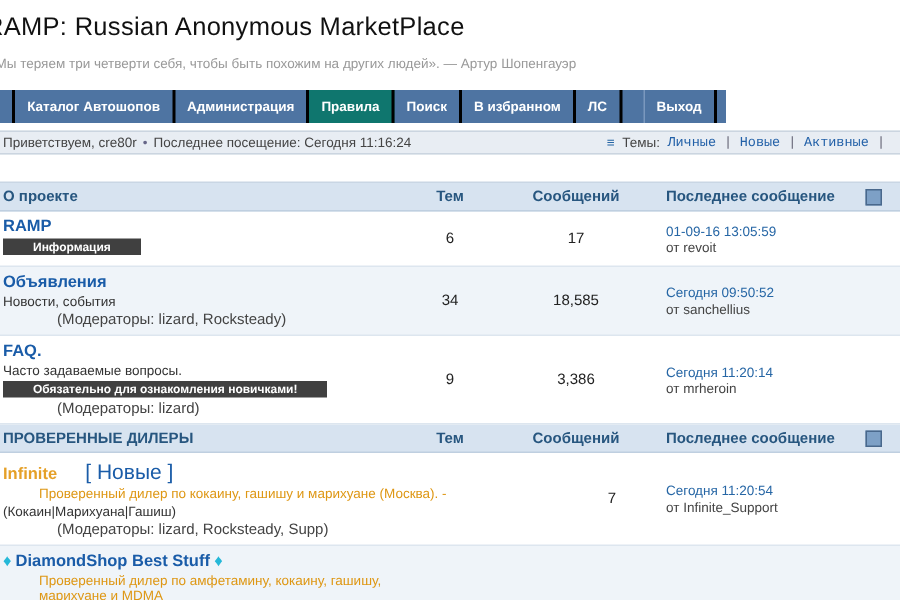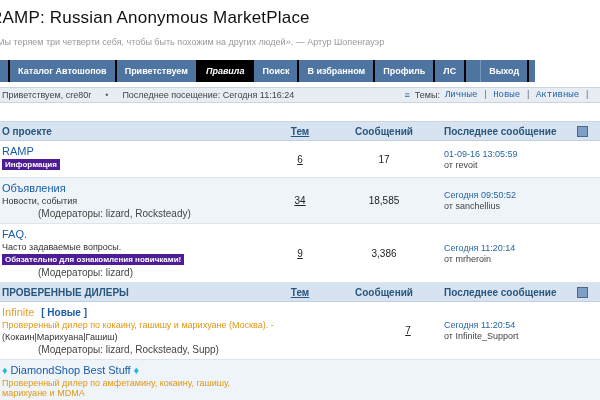--- a/index.html
+++ b/index.html
@@ -9,77 +9,76 @@
   }
   .page{width:620px;margin-left:-12px;}
 
   .site-title{padding:8px 0 0 2px;font-size:17px;color:#111;letter-spacing:.2px;}
   .site-quote{margin-top:9px;padding-left:4px;font-size:9px;color:#999;}
 
   .navbar{display:inline-flex;margin-top:13px;background:#4E74A2;height:22px;padding-right:6px;}
   .navbtn{display:flex;align-items:center;padding:0 8px;color:#fff;font-weight:bold;
           font-size:9px;border-right:2px solid #000000;cursor:pointer;white-space:nowrap;}
   .navbtn.first{margin-left:-26px;}
-  .navbtn.active{background:#000000;font-style:italic;}
+  .navbtn.active{background:#0f766e;}
   .navbtn.logout{margin-left:14px;border-left:1px solid #7A98BE;}
 
   .statusbar{margin-top:5px;background:#E8EDF3;border-top:1px solid #CBD5E0;border-bottom:1px solid #CBD5E0;
              height:14px;display:flex;align-items:center;font-size:9px;color:#444;padding:0 18px 0 14px;}
-  .status-left{flex:1;display:flex;gap:14px;white-space:nowrap;}
+  .status-left{flex:1;display:flex;gap:4px;white-space:nowrap;}
   .status-right{display:flex;gap:5px;align-items:center;white-space:nowrap;}
   .dot{color:#668;}
   .list-icon{color:#2666A5;font-weight:bold;}
   a.slink{color:#2361A8;text-decoration:none;cursor:pointer;font-family:Liberation Mono, monospace;}
   .topic-link::after{content:" |";color:#667;}
 
   .forumtable{margin-top:18px;border-top:1px solid #C9D6E4;}
   .row{display:flex;border-bottom:1px solid #DDE6EF;}
   .sec{background:#D7E3F0;color:#27567F;font-weight:bold;height:18px;font-size:10px;border-bottom:1px solid #BFCFE0;}
   .sec .c-name{display:flex;align-items:center;padding-top:0;padding-bottom:0;}
   .sec-col{font-size:10px;}
   .sec-last{width:158px;display:flex;align-items:center;justify-content:space-between;padding:0 6px;}
   .collapse-icon{width:9px;height:9px;background:#7DA0C6;border:1px solid #49688C;margin-right:14px;cursor:pointer;}
 
   .c-name{flex:1;padding:4px 6px 4px 14px;min-width:0;}
-  .c-topics{width:60px;display:flex;align-items:center;justify-content:center;text-decoration:underline;}
+  .c-topics{width:60px;display:flex;align-items:center;justify-content:center;}
   .c-posts{width:108px;display:flex;align-items:center;justify-content:center;}
   .c-last{width:158px;padding:4px 6px;font-size:9px;}
   .frow .c-last{display:flex;flex-direction:column;justify-content:center;}
   .frow.alt{background:#EFF4F9;}
   .h36{min-height:36px;} .h42{min-height:42px;} .h46{min-height:46px;} .h52{min-height:52px;} .h92{min-height:92px;}
 
-  .forum-link{font-size:11px;font-weight:normal;color:#1A5CA8;text-decoration:none;cursor:pointer;}
+  .forum-link{font-size:11px;font-weight:bold;color:#1A5CA8;text-decoration:none;cursor:pointer;}
   .forum-link.orange{color:#E5A028;}
-  .suffix-link{font-size:10px;font-weight:bold;color:#1A5CA8;text-decoration:none;margin-left:4px;cursor:pointer;}
+  .suffix-link{font-size:14px;font-weight:normal;color:#1A5CA8;text-decoration:none;margin-left:16px;cursor:pointer;}
   .diamond{color:#25B8D8;font-size:11px;font-weight:bold;}
   .desc{font-size:9px;color:#333;margin-top:2px;}
-  .desc-orange{color:#DE9714;}
+  .desc-orange{color:#DE9714;margin-left:24px;}
   .mods{font-size:10px;color:#444;margin-top:2px;margin-left:36px;}
-  .badge-red{display:inline-block;background:#4c1d95;color:#fff;font-size:8px;font-weight:bold;
-             padding:1px 3px;margin-top:2px;}
+  .badge-red{display:inline-block;background:#404040;color:#fff;font-size:8px;font-weight:bold;
+             padding:1px 20px;margin-top:2px;}
   .num{font-size:10px;color:#222;}
   .time-link{color:#2666A5;font-size:9px;text-decoration:none;display:block;cursor:pointer;}
   .by{color:#444;margin-top:1px;}
 </style>
 </head>
 <body>
 
 <div class="page">
 
   <div class="site-title">RAMP: Russian Anonymous MarketPlace</div>
   <div class="site-quote">«Мы теряем три четверти себя, чтобы быть похожим на других людей». — Артур Шопенгауэр</div>
 
   <div class="navbar">
     <div class="navbtn first">Форум</div>
     <div class="navbtn">Каталог Автошопов</div>
-    <div class="navbtn">Приветствуем</div>
+    <div class="navbtn">Администрация</div>
     <div class="navbtn active">Правила</div>
     <div class="navbtn">Поиск</div>
     <div class="navbtn">В избранном</div>
-    <div class="navbtn">Профиль</div>
     <div class="navbtn">ЛС</div>
     <div class="navbtn logout">Выход</div>
   </div>
 
   <div class="statusbar">
     <div class="status-left">
       <span>Приветствуем, cre80r</span>
       <span class="dot">•</span>
       <span>Последнее посещение: Сегодня 11:16:24</span>
     </div>

